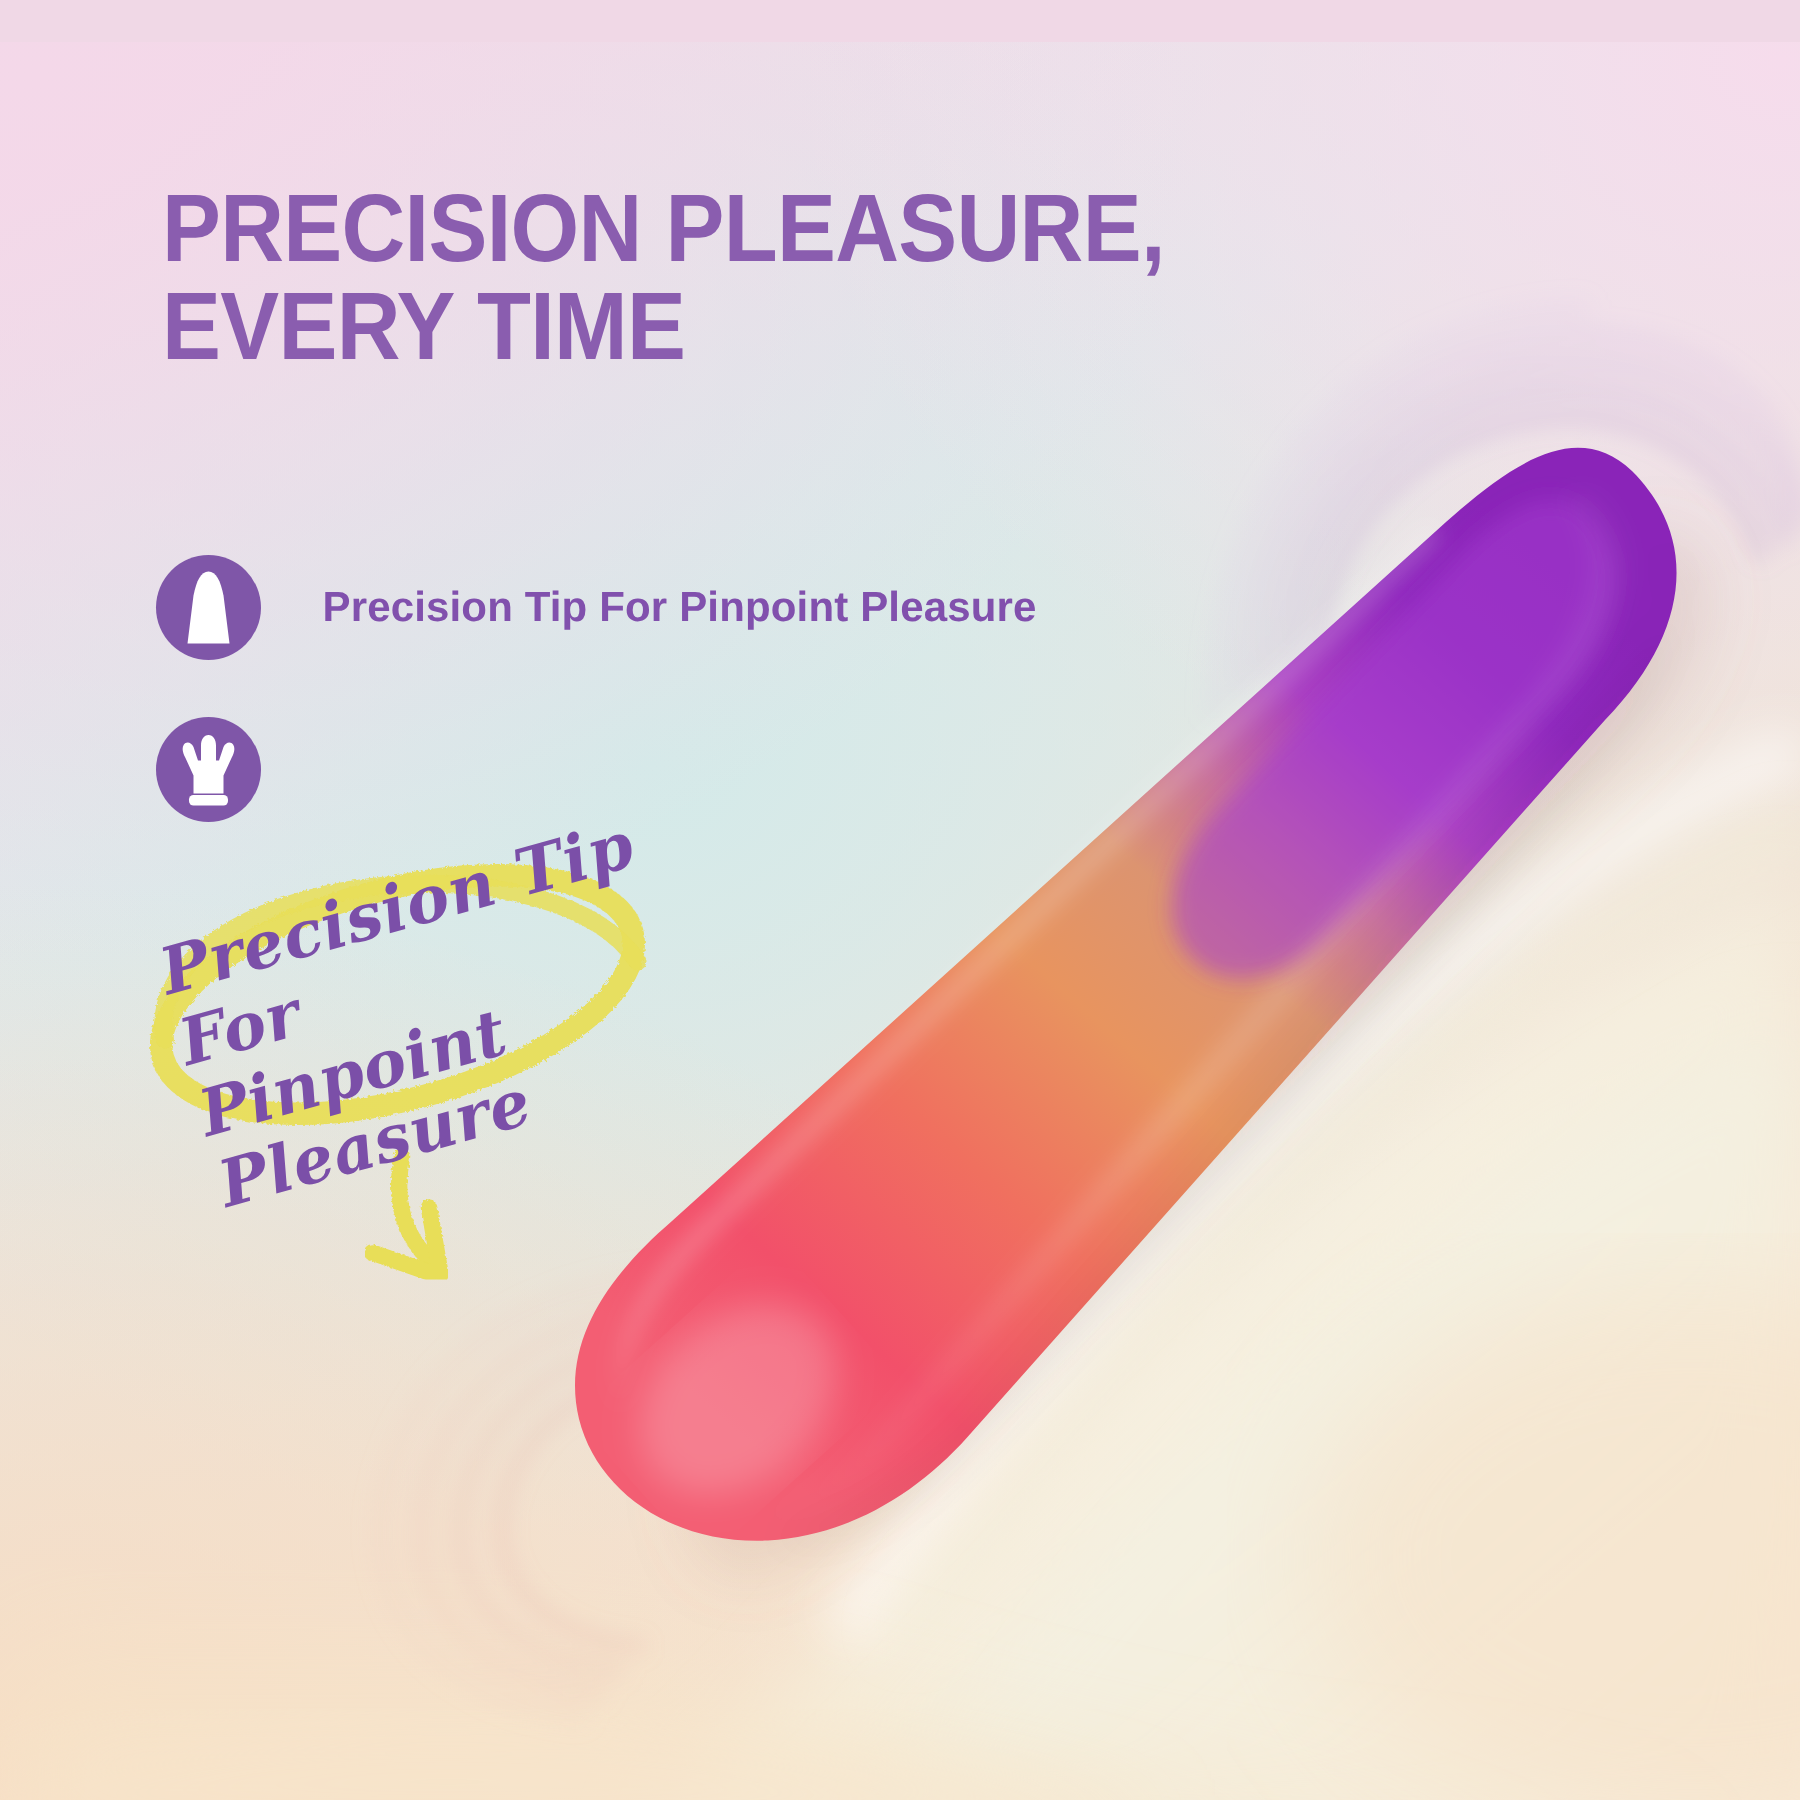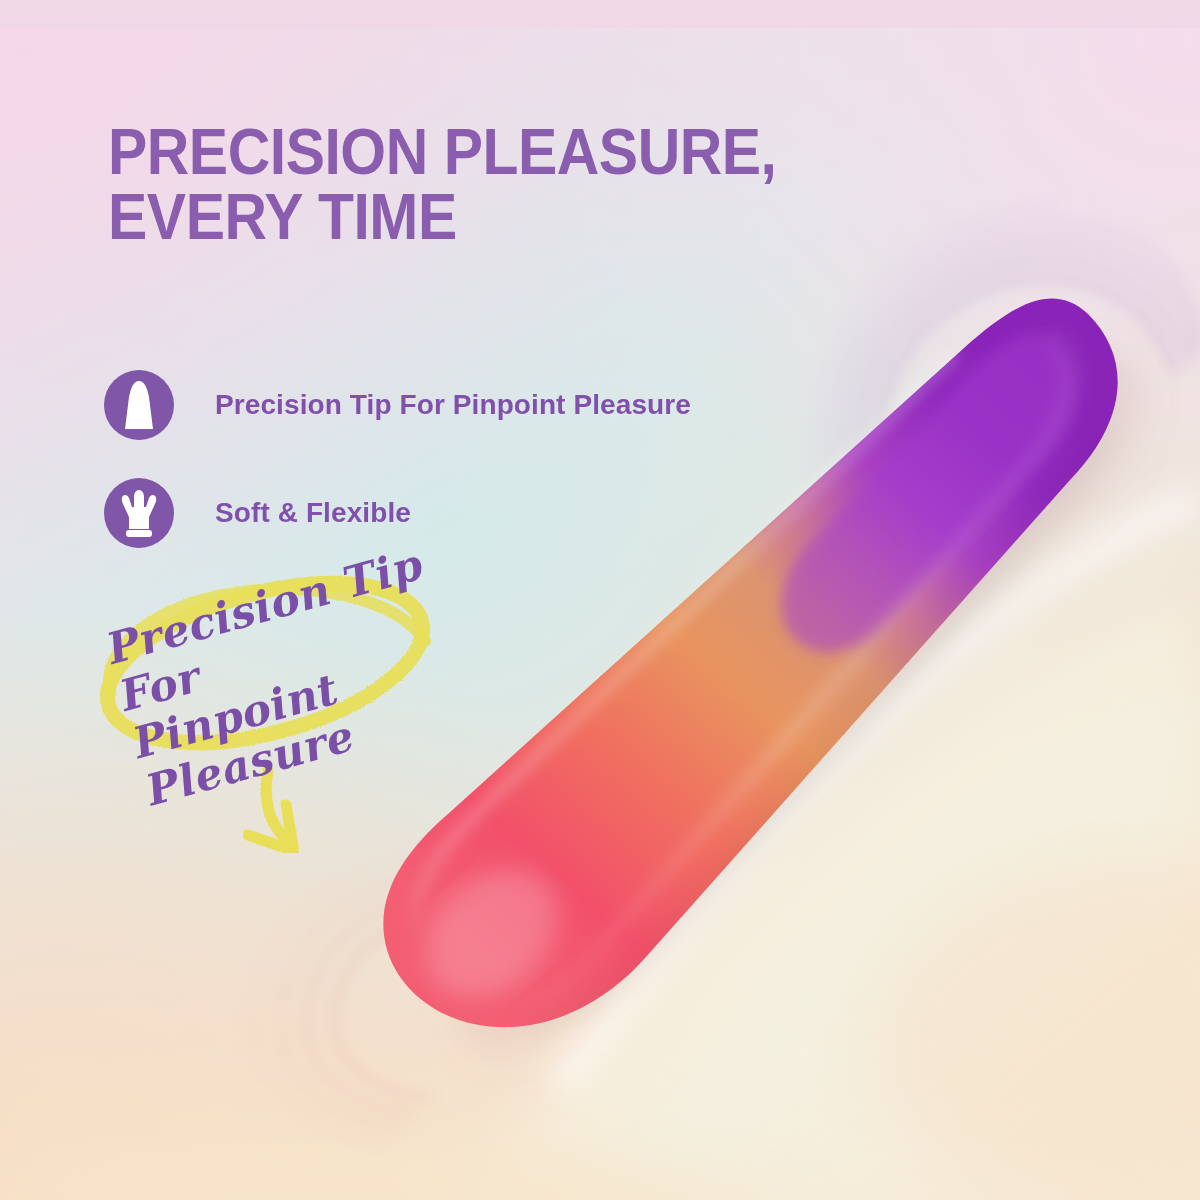--- a/index.html
+++ b/index.html
@@ -186,21 +186,20 @@
     <div class="feature">
       <div class="fic">
         <svg width="46" height="52" viewBox="0 0 46 52">
           <path d="M23,3 C26,3 28,6 28,10 L28,20 L30,20 L33,11 C34.5,7.5 38,7 39.5,9.5
                    C41,12 40,15 38.5,18 L33,30 L33,42 L13,42 L13,30 L7.5,18
                    C6,15 5,12 6.5,9.5 C8,7 11.5,7.5 13,11 L16,20 L18,20 L18,10
                    C18,6 20,3 23,3 Z" fill="#ffffff"></path>
           <rect x="10" y="43" width="26" height="7" rx="3" fill="#ffffff"></rect>
         </svg>
       </div>
-      <div class="flabel">Soft &amp; Flexible</div>
     </div>
 
   </div>
 
   <div class="callout">
 
     <svg width="430" height="300" viewBox="0 0 430 300" style="position:absolute;left:0;top:0;">
       <defs>
         <filter id="rough">
             <feTurbulence type="fractalNoise" baseFrequency="0.55" numOctaves="2" result="n"></feTurbulence>

